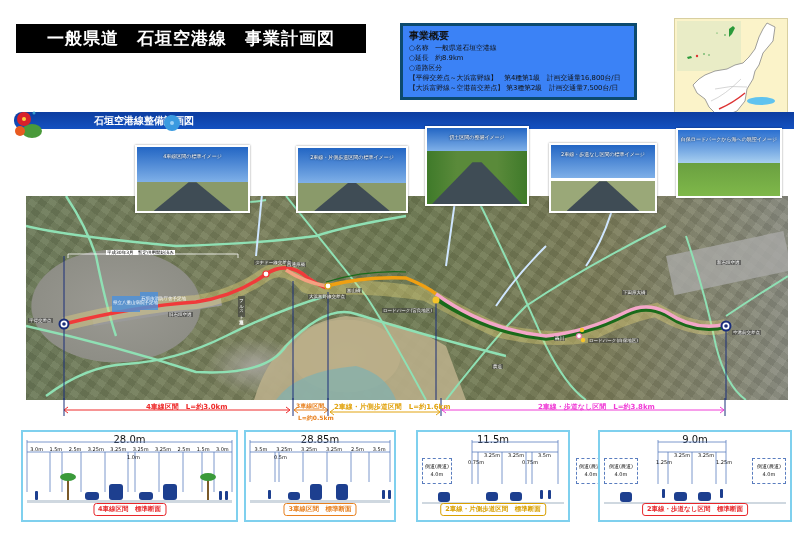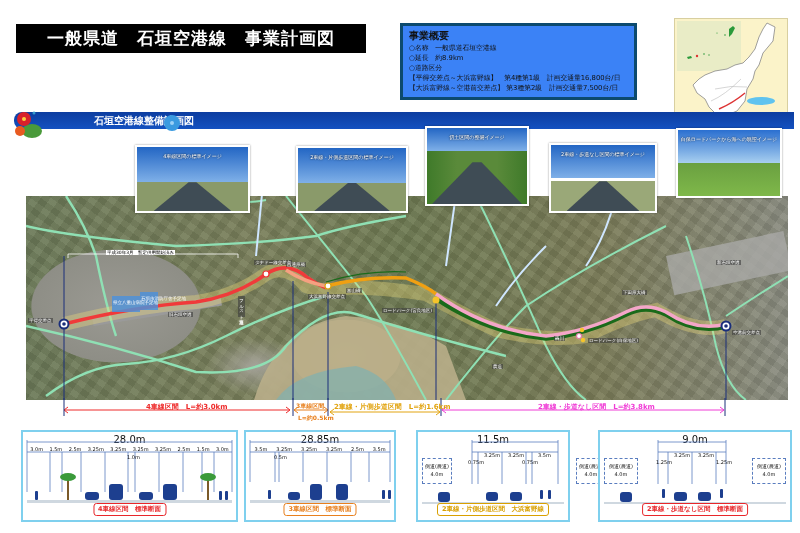--- a/index.html
+++ b/index.html
@@ -378,21 +378,21 @@
   <span style="position:absolute;left:66px;top:20px;font-size:5px;">3.25m</span>
   <span style="position:absolute;left:90px;top:20px;font-size:5px;">3.25m</span>
   <span style="position:absolute;left:104px;top:27px;font-size:5px;">0.75m</span>
   <span style="position:absolute;left:120px;top:20px;font-size:5px;">3.5m</span>
   <div class="grade" style="top:70px;height:2px;"></div>
   <div class="veh" style="left:20px;top:60px;width:12px;height:10px;"></div>
   <div class="veh" style="left:68px;top:60px;width:12px;height:9px;"></div>
   <div class="veh" style="left:92px;top:60px;width:12px;height:9px;"></div>
   <div class="ped" style="left:122px;top:58px;"></div>
   <div class="ped" style="left:130px;top:58px;"></div>
-  <div class="badge" style="color:#d9a000;border-color:#d9a000;">2車線・片側歩道区間　大浜富野線</div>
+  <div class="badge" style="color:#d9a000;border-color:#d9a000;">2車線・片側歩道区間　標準断面</div>
 </div>
 
 <div class="xsec" style="left:598px;width:194px;">
   <div class="total">9.0m</div>
   <svg style="position:absolute;left:0;top:0" width="190" height="88">
     <line x1="58" y1="10" x2="126" y2="10" stroke="#5a7dbf" stroke-width="0.8"></line>
     <line x1="58" y1="20" x2="126" y2="20" stroke="#5a7dbf" stroke-width="0.8"></line>
     <g stroke="#5a7dbf" stroke-width="0.8">
       <line x1="58" y1="8" x2="58" y2="52"></line>
         <line x1="68" y1="20" x2="68" y2="52"></line>

